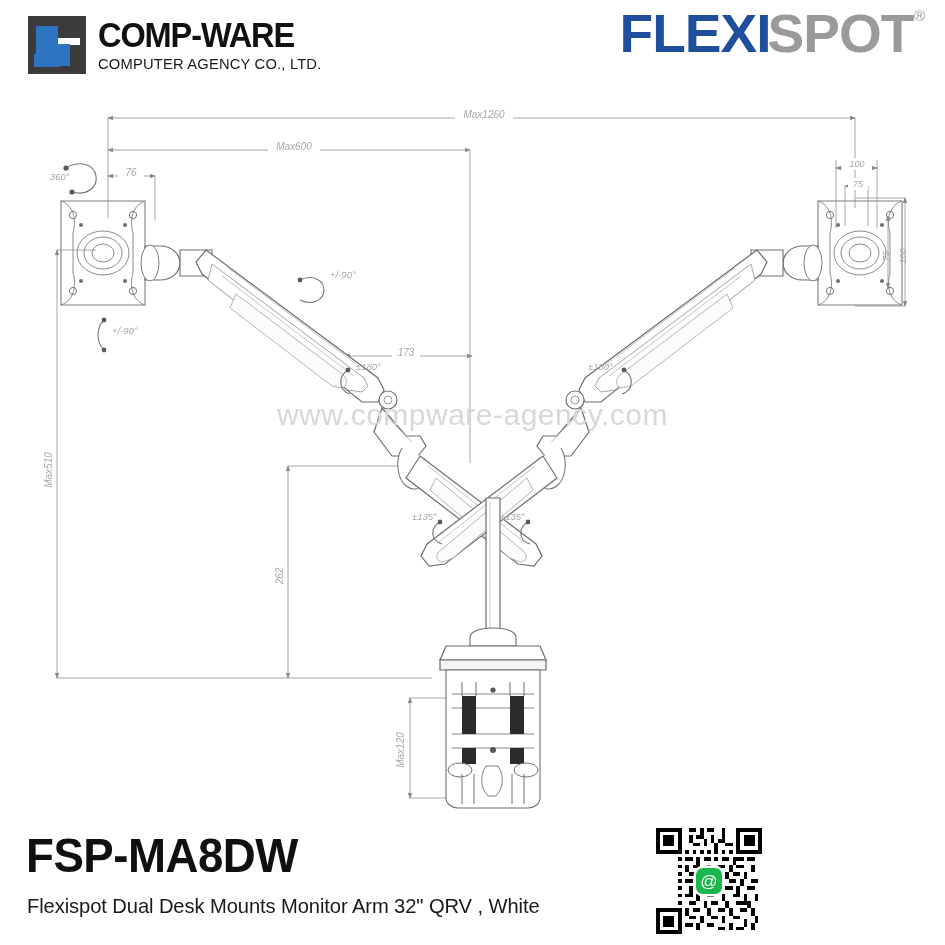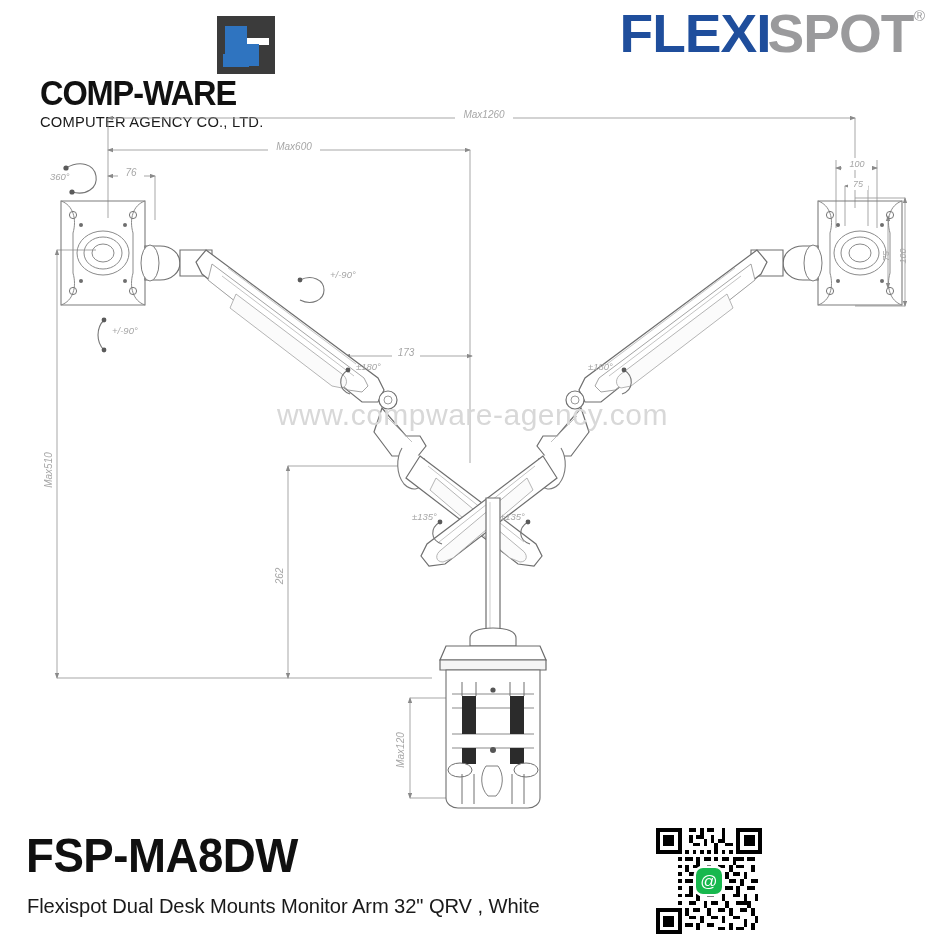--- a/index.html
+++ b/index.html
@@ -23,22 +23,21 @@
   
   #header {
     position: absolute;
     left: 0; top: 0;
     width: 945px; height: 98px;
   }
   #compware-logo {
     position: absolute;
     left: 28px; top: 16px;
     display: flex;
-    align-items: flex-end;
-    flex-direction: column;
+    align-items: center;
   }
   #cw-mark {
     position: relative;
     width: 58px; height: 58px;
     background: #3b3b3b;
     flex: 0 0 auto;
   }
   #cw-mark .blue-a {
     position: absolute;
     left: 8px; top: 10px;

